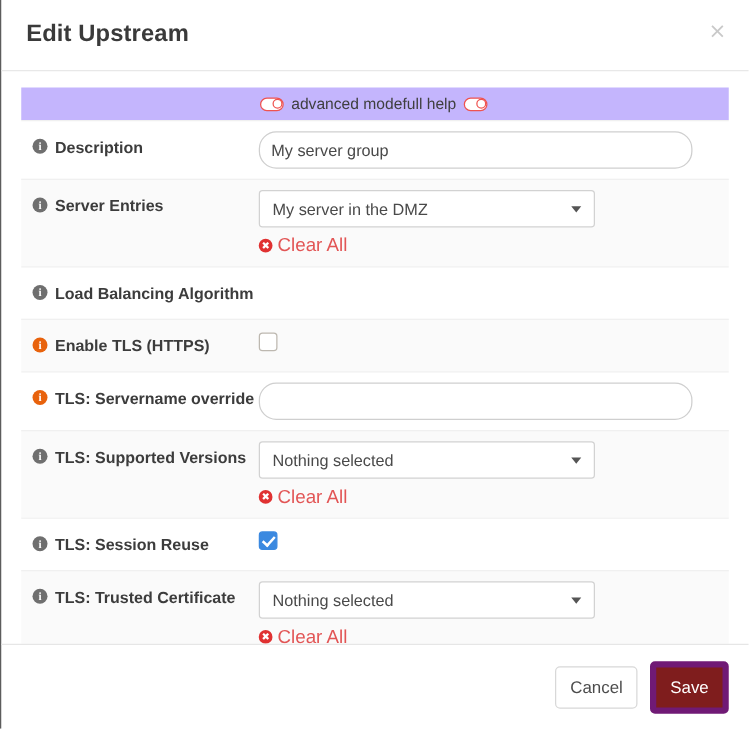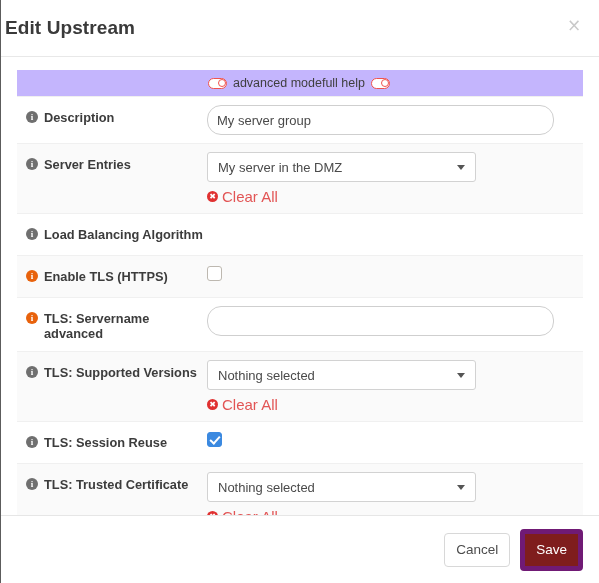--- a/index.html
+++ b/index.html
@@ -31,21 +31,21 @@
     height: 56px;
     flex: 0 0 56px;
     border-bottom: 1px solid #e8e8e8;
     display: flex;
     align-items: center;
   }
   .modal-title {
     font-size: 19px;
     font-weight: bold;
     color: #3a3a3a;
-    padding-left: 4px;
+    padding-left: 20px;
     letter-spacing: 0.1px;
   }
   .close-btn {
     position: absolute;
     right: 14px;
     top: 14px;
     width: 22px;
     height: 22px;
     line-height: 22px;
     text-align: center;
@@ -362,21 +362,21 @@
           <span class="lbl-text">Enable TLS (HTTPS)</span>
         </div>
         <div class="row-control">
           <span class="checkbox"></span>
         </div>
       </div>
 
       <div class="row">
         <div class="row-label">
           <span class="info-icon orange">i</span>
-          <span class="lbl-text">TLS: Servername advanced</span>
+          <span class="lbl-text">TLS: Servername override</span>
         </div>
         <div class="row-control">
           <input class="text-input" type="text" value="" style="">
         </div>
       </div>
 
       <div class="row alt">
         <div class="row-label">
           <span class="info-icon">i</span>
           <span class="lbl-text">TLS: Supported Versions</span>

